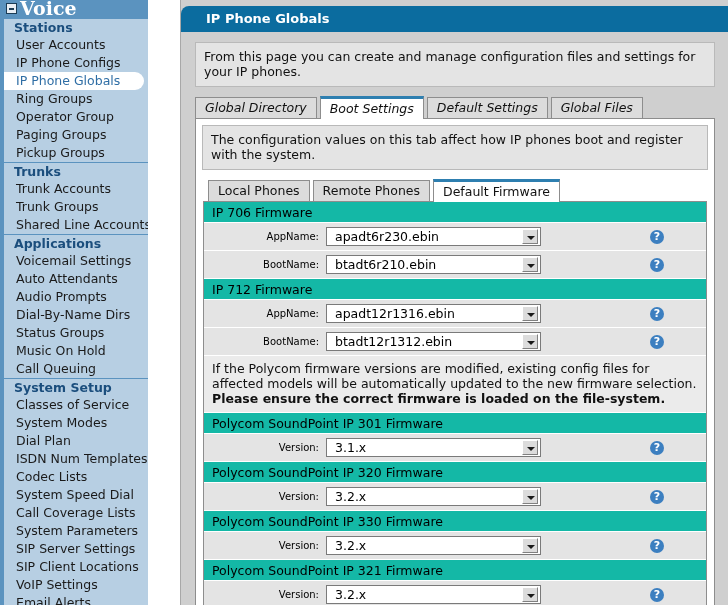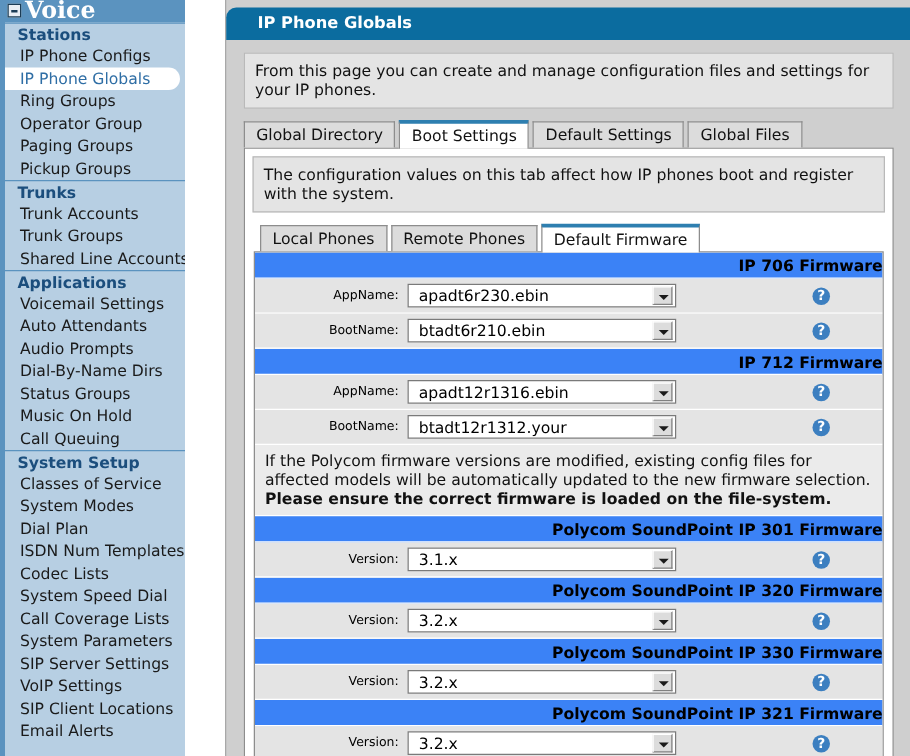--- a/index.html
+++ b/index.html
@@ -129,20 +129,21 @@
   }
 
   
   .tabstrip {
     margin: 9px 0 0 6px;
     height: 22px;
     display: flex;
     align-items: flex-end;
     position: relative;
     z-index: 3;
+    font-style: italic;
   }
   .tab {
     height: 21px;
     line-height: 19px;
     padding: 0 9px;
     font-size: 12.5px;
     color: #111111;
     background: #dcdcdc;
     border: 1px solid #8d8d8d;
     border-bottom: none;
@@ -178,29 +179,28 @@
   }
   .form-box {
     margin: 0 1px;
     border: 1px solid #8d8d8d;
     background: #ffffff;
     position: relative;
     z-index: 1;
     overflow: hidden;
   }
   .sec-head {
-    background: #3b82f6;
+    background: #14b8a6;
     border-bottom: 1px solid #ffffff;
     font-size: 12.5px;
-    font-weight: bold;
+    font-weight: normal;
     color: #000000;
     padding: 3px 0 3px 8px;
     height: 21px;
     line-height: 15px;
-    text-align: right;
   }
   .field-row {
     background: #e4e4e4;
     border-bottom: 1px solid #ffffff;
     height: 28px;
     display: flex;
     align-items: center;
     position: relative;
   }
   .field-label {
@@ -274,20 +274,21 @@
 </head>
 <body>
 
 <div id="sidebar">
   <div class="nav-title">
     <span class="collapse-box"></span>
     <span class="txt">Voice</span>
   </div>
   <div id="nav-list">
       <div class="nav-group">Stations</div>
+      <div class="nav-item">User Accounts</div>
       <div class="nav-item pre-sel">IP Phone Configs</div>
       <div class="nav-item selected">IP Phone Globals</div>
       <div class="nav-item post-sel">Ring Groups</div>
       <div class="nav-item">Operator Group</div>
       <div class="nav-item">Paging Groups</div>
       <div class="nav-item">Pickup Groups</div>
       <div class="nav-group">Trunks</div>
       <div class="nav-item">Trunk Accounts</div>
       <div class="nav-item">Trunk Groups</div>
       <div class="nav-item">Shared Line Accounts</div>
@@ -302,22 +303,22 @@
       <div class="nav-group">System Setup</div>
       <div class="nav-item">Classes of Service</div>
       <div class="nav-item">System Modes</div>
       <div class="nav-item">Dial Plan</div>
       <div class="nav-item">ISDN Num Templates</div>
       <div class="nav-item">Codec Lists</div>
       <div class="nav-item">System Speed Dial</div>
       <div class="nav-item">Call Coverage Lists</div>
       <div class="nav-item">System Parameters</div>
       <div class="nav-item">SIP Server Settings</div>
+      <div class="nav-item">SIP Client Locations</div>
       <div class="nav-item">VoIP Settings</div>
-      <div class="nav-item">SIP Client Locations</div>
       <div class="nav-item">Email Alerts</div>
     </div>
 </div>
 
 <div id="content">
 
   <div class="panel-header">IP Phone Globals</div>
 
   <div class="panel-body">
 
@@ -363,21 +364,21 @@
             <div class="field-label">AppName:</div>
             <div class="select-wrap">
               <div class="val">apadt12r1316.ebin</div>
               <div class="select-arrow"></div>
             </div>
             <div class="help-icon">?</div>
           </div>
           <div class="field-row">
             <div class="field-label">BootName:</div>
             <div class="select-wrap">
-              <div class="val">btadt12r1312.your</div>
+              <div class="val">btadt12r1312.ebin</div>
               <div class="select-arrow"></div>
             </div>
             <div class="help-icon">?</div>
           </div>
           <div class="notice"><span>If the Polycom firmware versions are modified, existing config files for affected models will be automatically updated to the new firmware selection. </span><b>Please ensure the correct firmware is loaded on the file-system.</b></div>
           <div class="sec-head">Polycom SoundPoint IP 301 Firmware</div>
           <div class="field-row">
             <div class="field-label">Version:</div>
             <div class="select-wrap">
               <div class="val">3.1.x</div>

